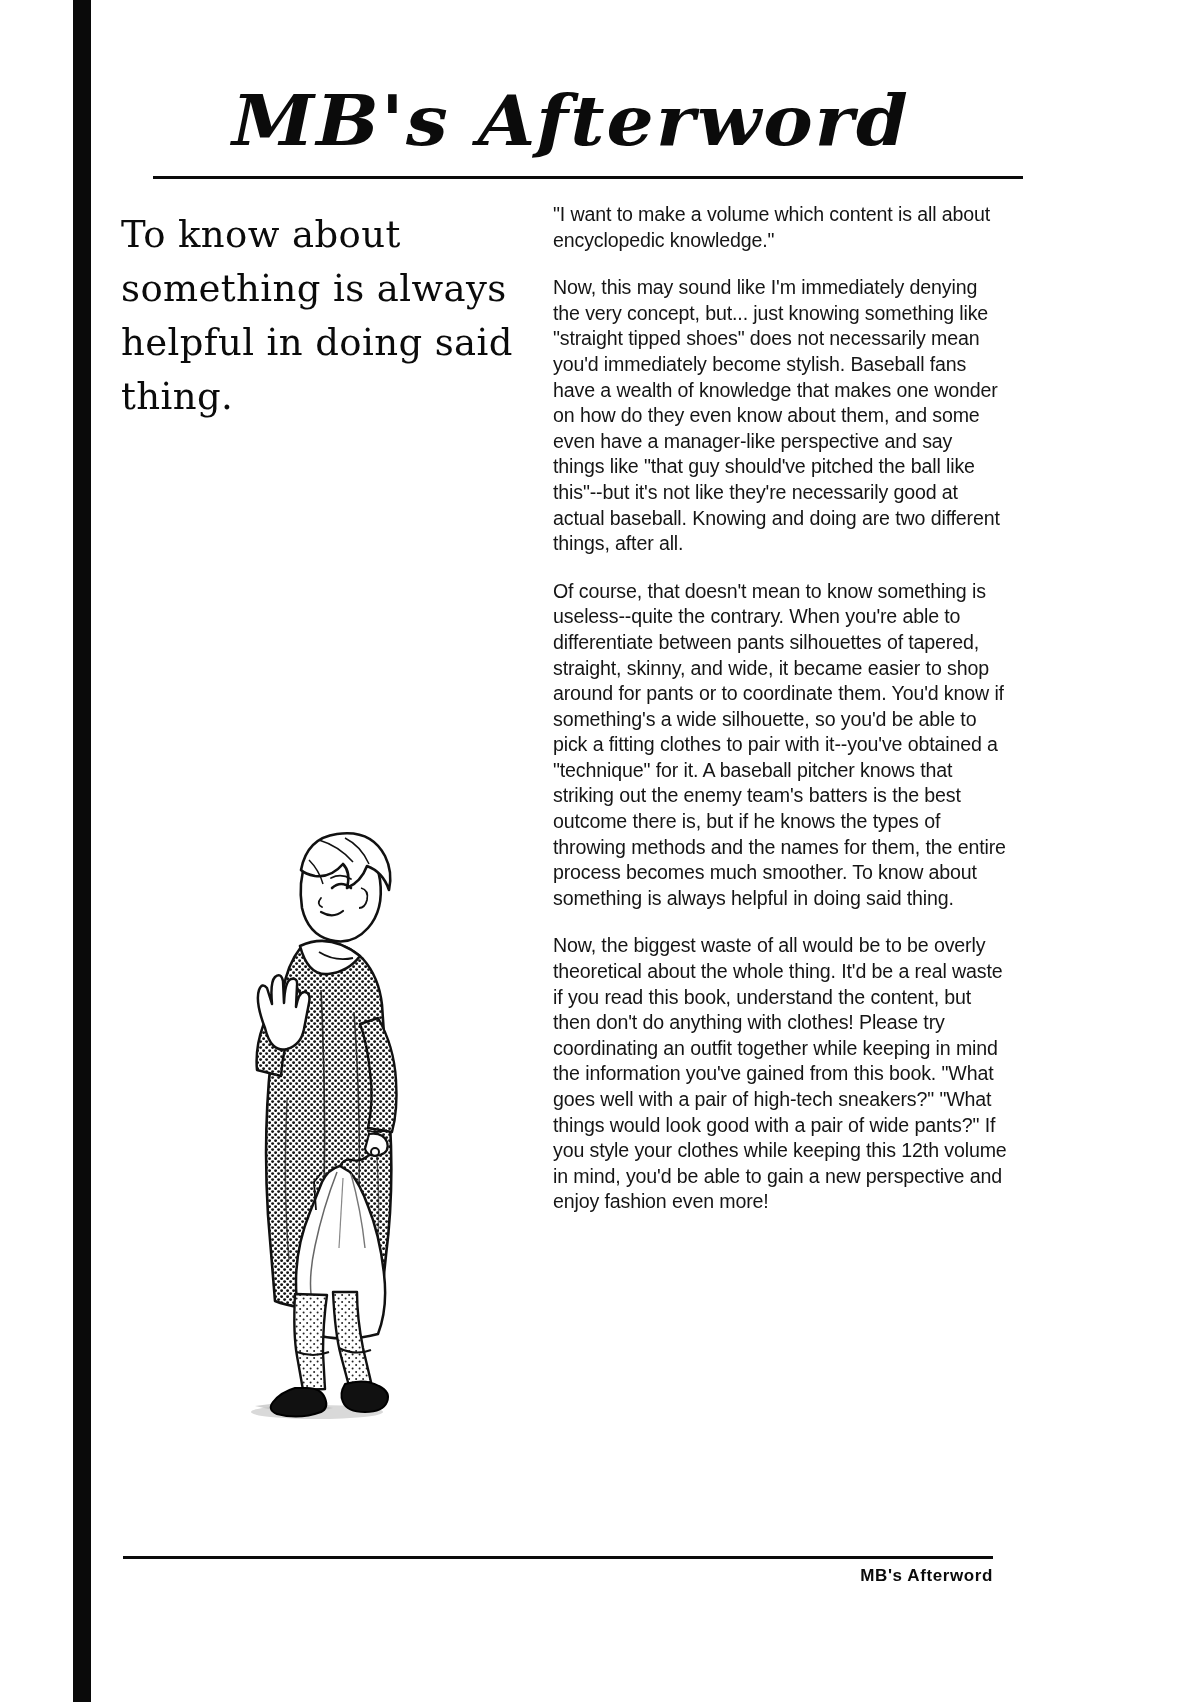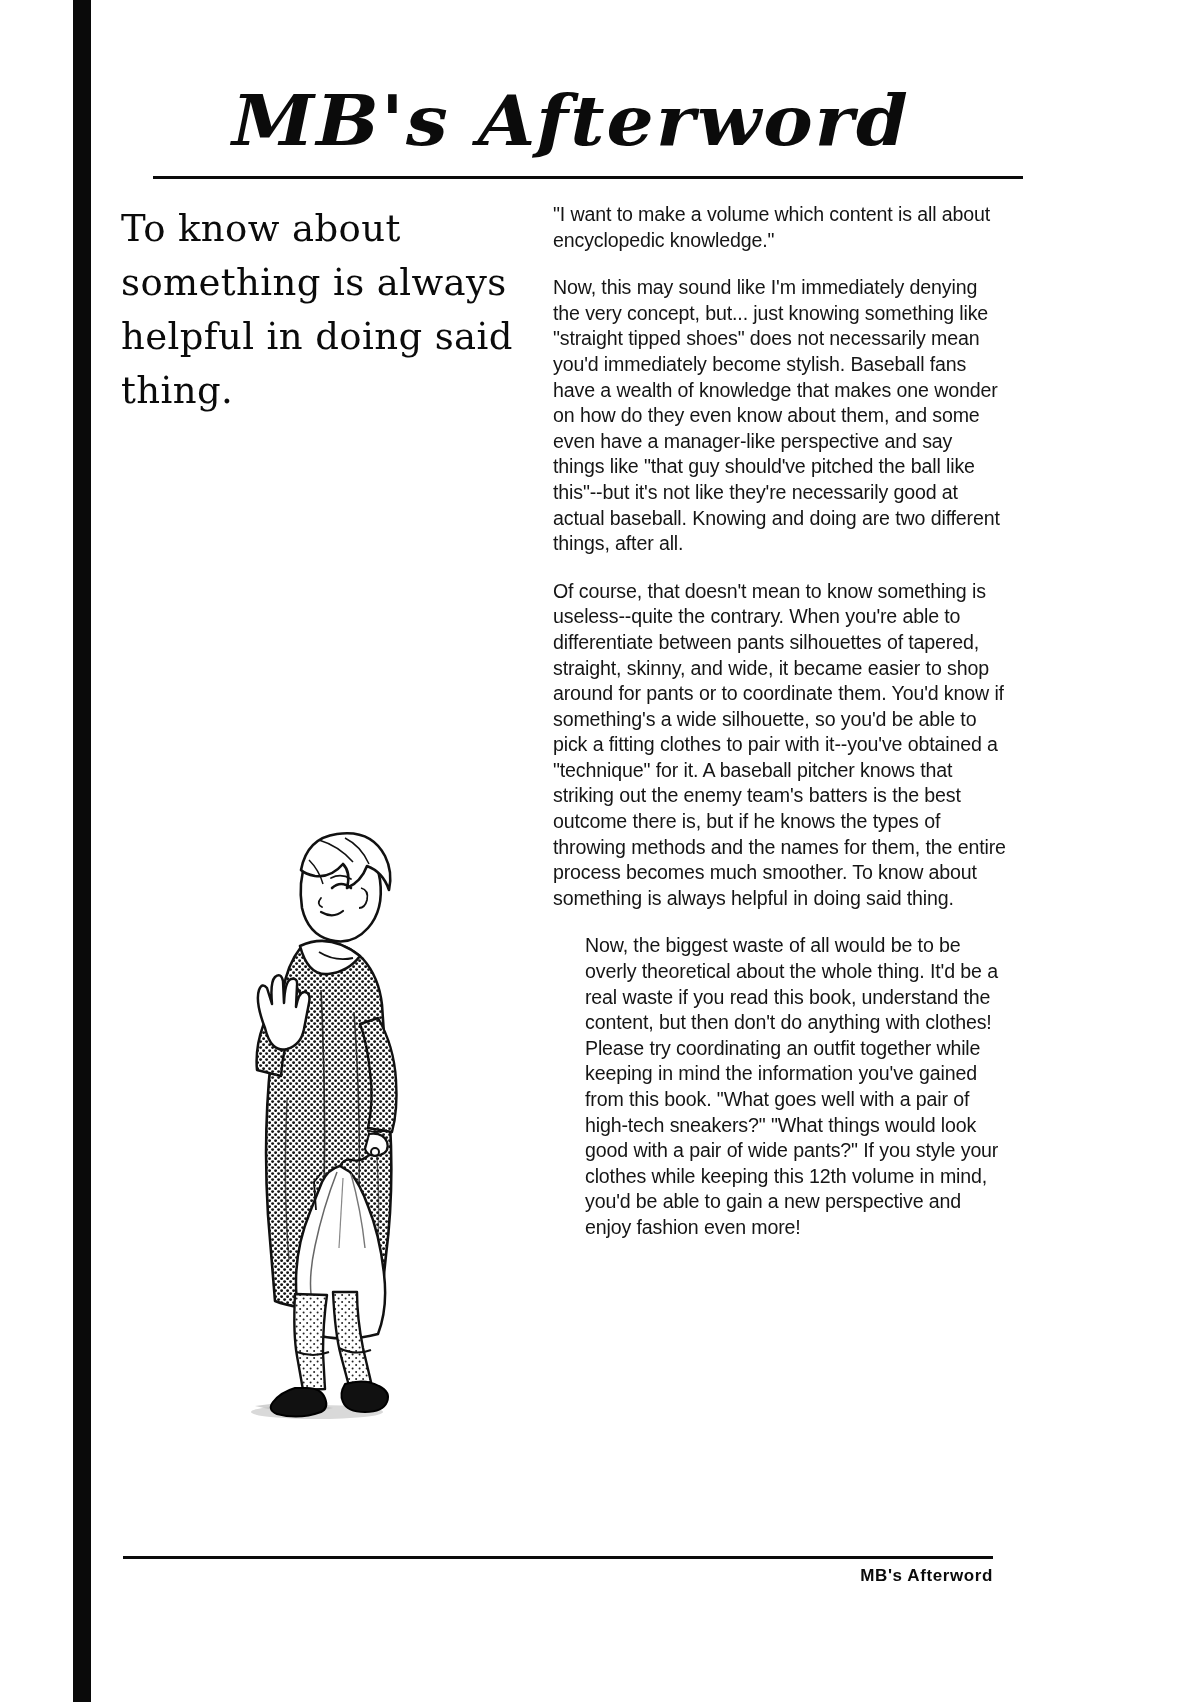--- a/index.html
+++ b/index.html
@@ -67,21 +67,21 @@
     top: 104px;
     width: 870px;
     height: 0;
     border-top: 3px solid #0b0b0b;
   }
 
   
   .pull-quote {
     position: absolute;
     left: 30px;
-    top: 202px;
+    top: 208px;
     width: 395px;
     font-family: "DejaVu Serif", "Liberation Serif", serif;
     font-weight: 400;
     font-size: 37px;
     line-height: 54px;
     color: #0b0b0b;
     letter-spacing: 0.4px;
   }
 
   
@@ -103,21 +103,21 @@
   }
   .body-column p {
     margin: 0 0 22px 0;
     font-family: "Liberation Sans", sans-serif;
     font-size: 19.6px;
     line-height: 25.6px;
     color: #151515;
     letter-spacing: -0.15px;
     word-spacing: 0.1px;
   }
-  .body-column p:last-child { margin-bottom: 0; margin-left: 32px; }
+  .body-column p:last-child { margin-bottom: 0; }
 
   
   .footer-rule {
     position: absolute;
     left: 32px;
     top: 1556px;
     width: 870px;
     height: 0;
     border-top: 3px solid #0b0b0b;
   }

